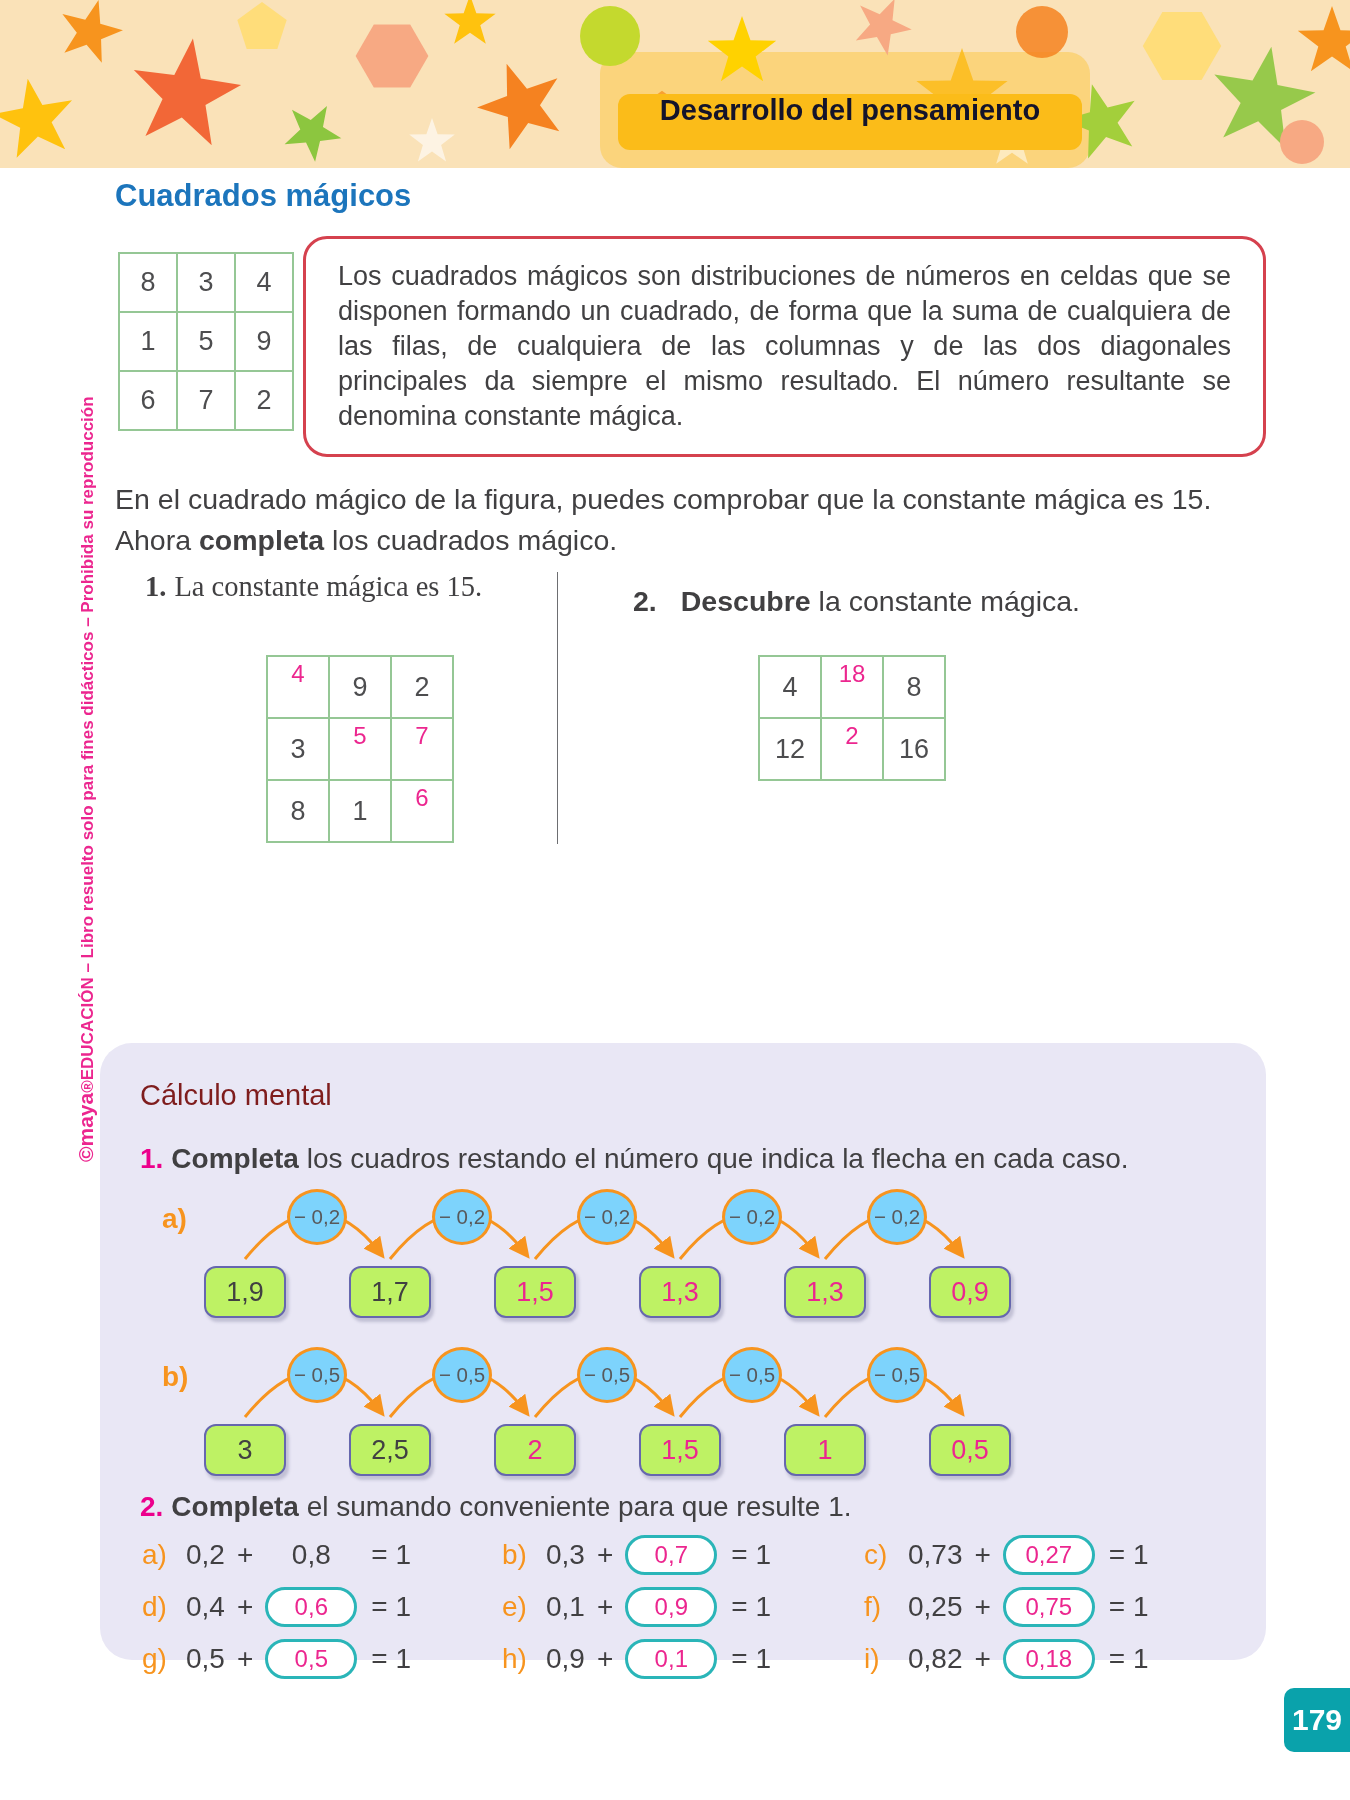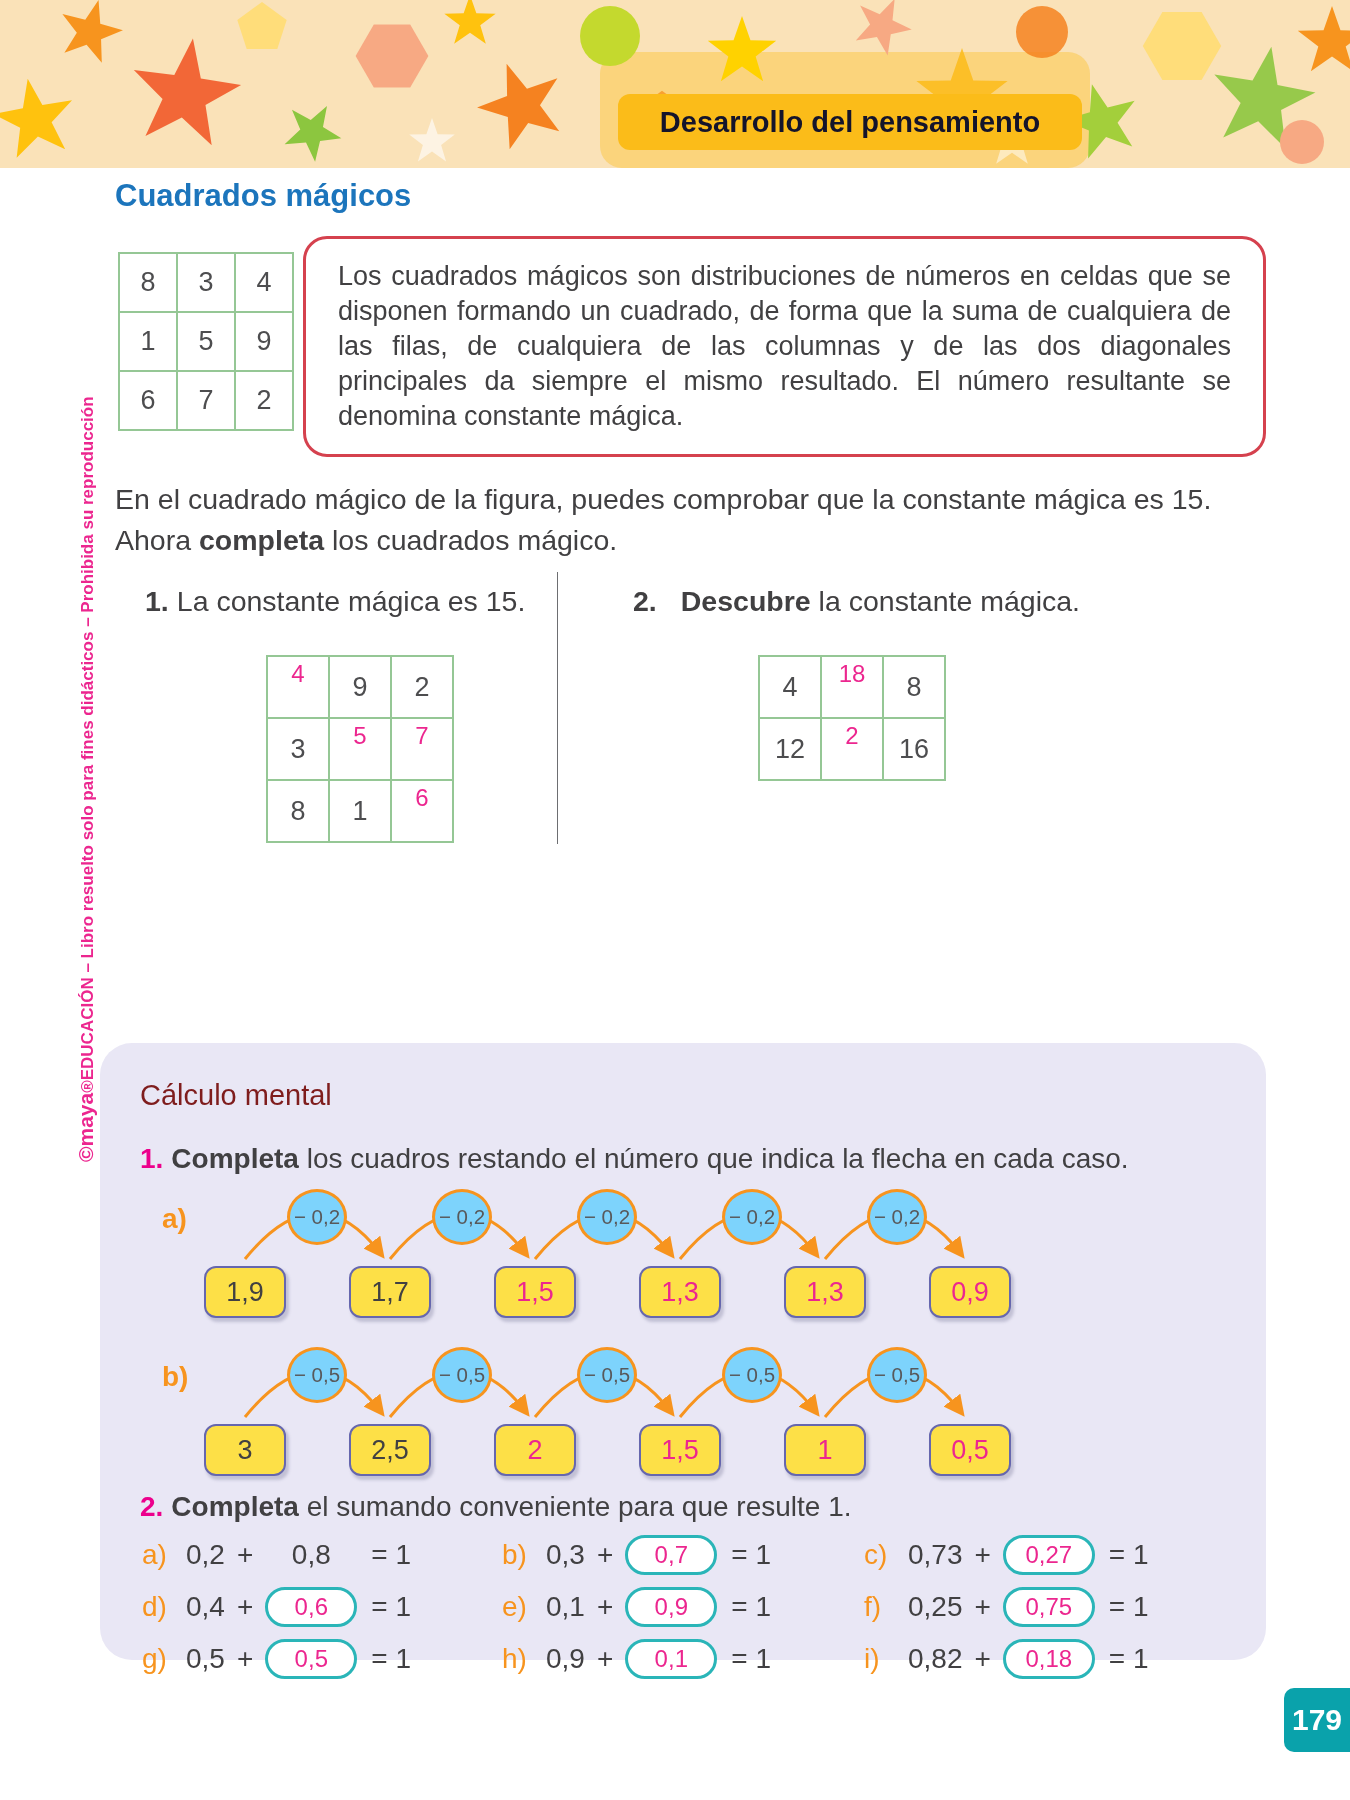--- a/index.html
+++ b/index.html
@@ -3,21 +3,21 @@
 <meta charset="utf-8">
 <style>
   * { margin:0; padding:0; box-sizing:border-box; }
   html,body { width:1350px; height:1800px; }
   body { position:relative; background:#ffffff; font-family:"Liberation Sans", sans-serif; color:#414042; overflow:hidden; }
   .abs { position:absolute; }
 
   
   #band { left:0; top:0; width:1350px; height:168px; }
   #banner { left:618px; top:94px; width:464px; height:56px; background:#FBBC19; border-radius:12px;
-            display:flex; align-items:center; justify-content:center;
+            display:flex; justify-content:center;
             font-weight:bold; font-size:29px; color:#14142B; }
 
   
   #page-title { left:115px; top:178px; font-size:31px; font-weight:bold; color:#1C75BC;text-align:right; }
 
   
   .msq { border-collapse:collapse; background:#fff; }
   .msq td { border:2px solid #95C795; text-align:center; vertical-align:middle;
             font-size:27px; color:#4D4D4F; }
   #intro-square { left:118px; top:252px; }
@@ -31,21 +31,21 @@
               color:#414042; background:#fff; }
 
   
   #intro-par { left:115px; top:479px; width:1160px; font-size:28.5px; line-height:1.45; color:#414042; }
   #intro-par .bold { font-weight:bold; }
 
   
   .ex-head { font-size:28.5px; color:#414042; }
   .ex-head .num { font-weight:bold; margin-right:8px; }
   .ex-head .bold { font-weight:bold;margin-left:16px; }
-  #ex1-head { left:145px; top:585px; }
+  #ex1-head { left:145px; top:571px;font-family:Liberation Serif, serif; }
   #ex2-head { left:633px; top:585px; }
   #ex1-square { left:266px; top:655px; }
   #ex2-square { left:758px; top:655px; }
   #col-divider { left:557px; top:572px; height:272px; width:0; border-left:1.5px solid #6D6E71; }
 
   
   #calc-panel { left:100px; top:1043px; width:1166px; height:617px; background:#E9E7F5; border-radius:32px; }
   #calc-title { position:absolute; left:40px; top:36px; font-size:29px; font-weight:normal; color:#7f1d1d; }
   .calc-item { position:absolute; font-size:28px; color:#414042; }
   .calc-item .num { color:#EC008C; font-weight:bold; margin-right:8px; }
@@ -54,21 +54,21 @@
   #calc-item2 { left:40px; top:448px; }
 
   .chain-letter { position:absolute; font-size:28px; color:#F7941E; font-weight:bold; }
   #chain-a-letter { left:62px; top:160px; }
   #chain-b-letter { left:62px; top:318px; }
 
   .chain { position:absolute; width:830px; height:140px; }
   #chain-a { left:95px; top:143px; }
   #chain-b { left:95px; top:301px; }
   .chain svg.arcs { position:absolute; left:0; top:0; }
-  .cbox { position:absolute; top:80px; width:82px; height:52px; background:#fde047;
+  .cbox { position:absolute; top:80px; width:82px; height:52px; background:#bef264;
           border:2.5px solid #6667AE; border-radius:12px; box-shadow:2.5px 3.5px 3px rgba(80,80,120,.25);
           display:flex; align-items:center; justify-content:center; font-size:27px; color:#414042; }
   .cbox.ans { color:#EC268F; }
   .ccirc { position:absolute; top:3px; width:60px; height:56px; background:#7dd3fc;
            border:3px solid #F7941E; border-radius:50%;
            display:flex; align-items:center; justify-content:center; font-size:20.5px; color:#58595B; }
 
   
   .eq-row { position:absolute; left:42px; width:1100px; height:46px; }
   #eq-row1 { top:492px; } #eq-row2 { top:544px; } #eq-row3 { top:596px; }

